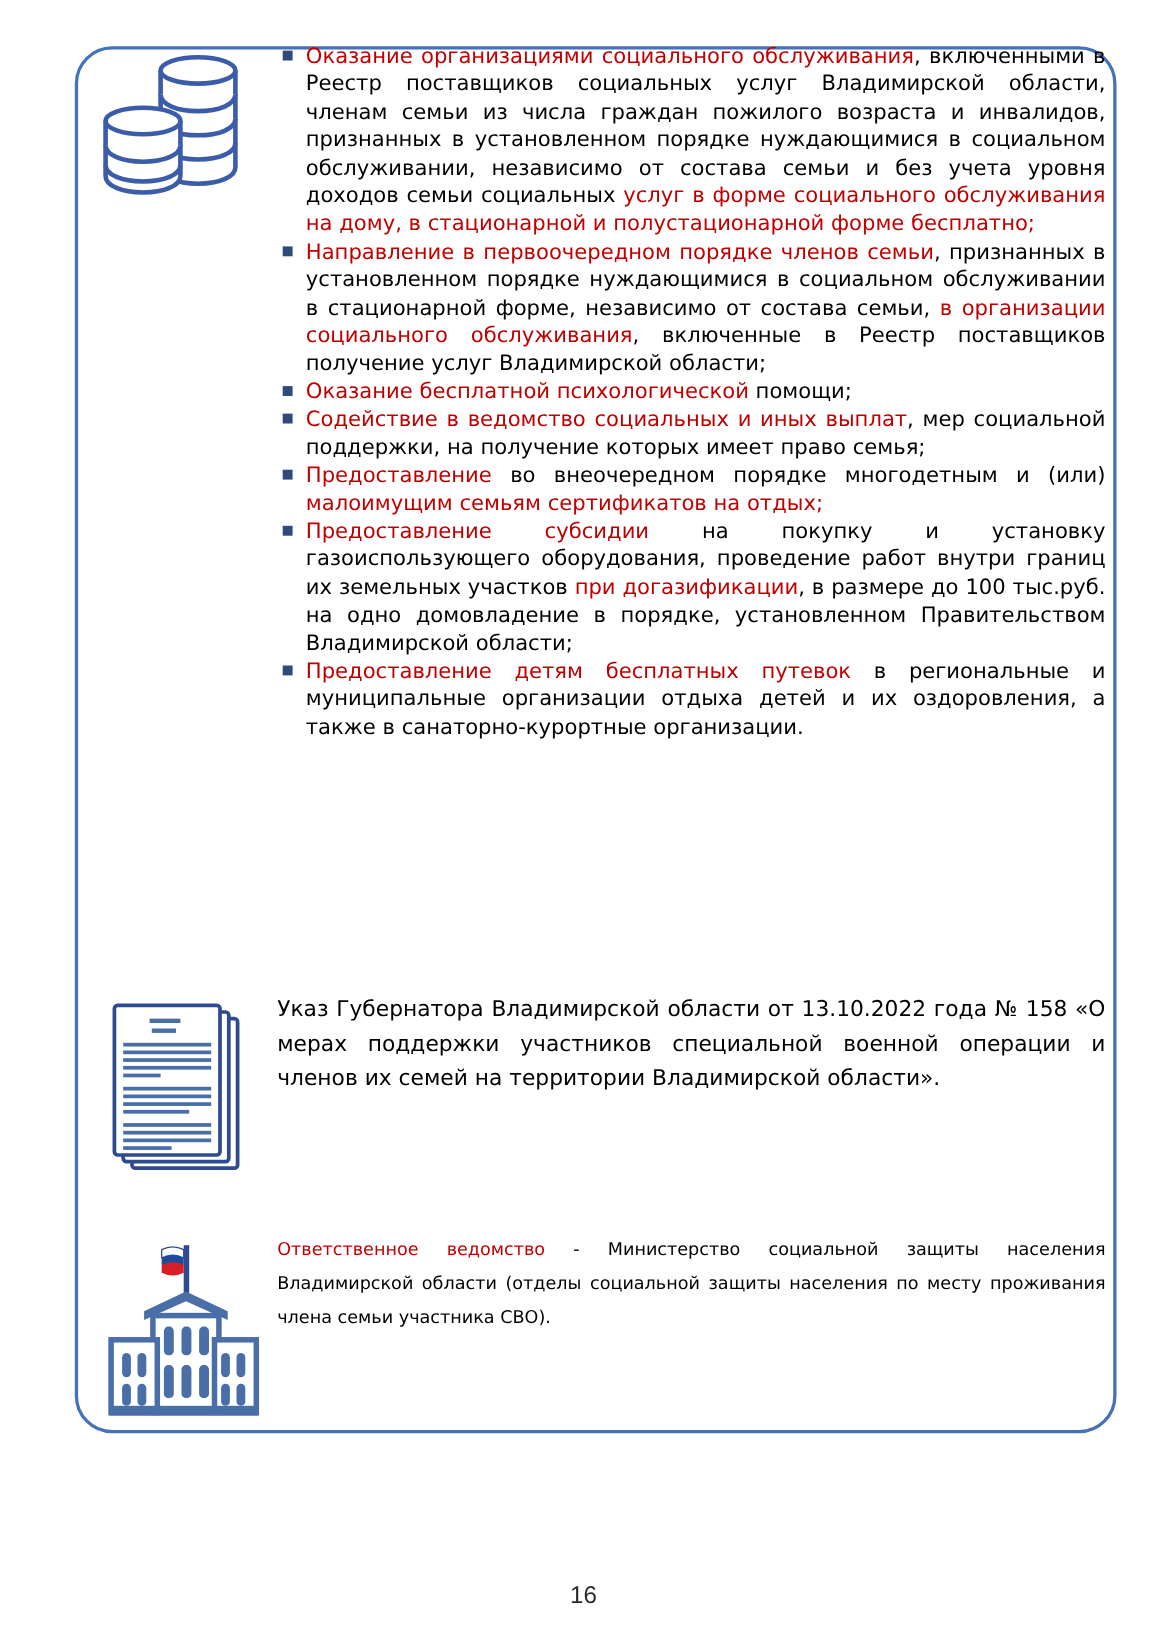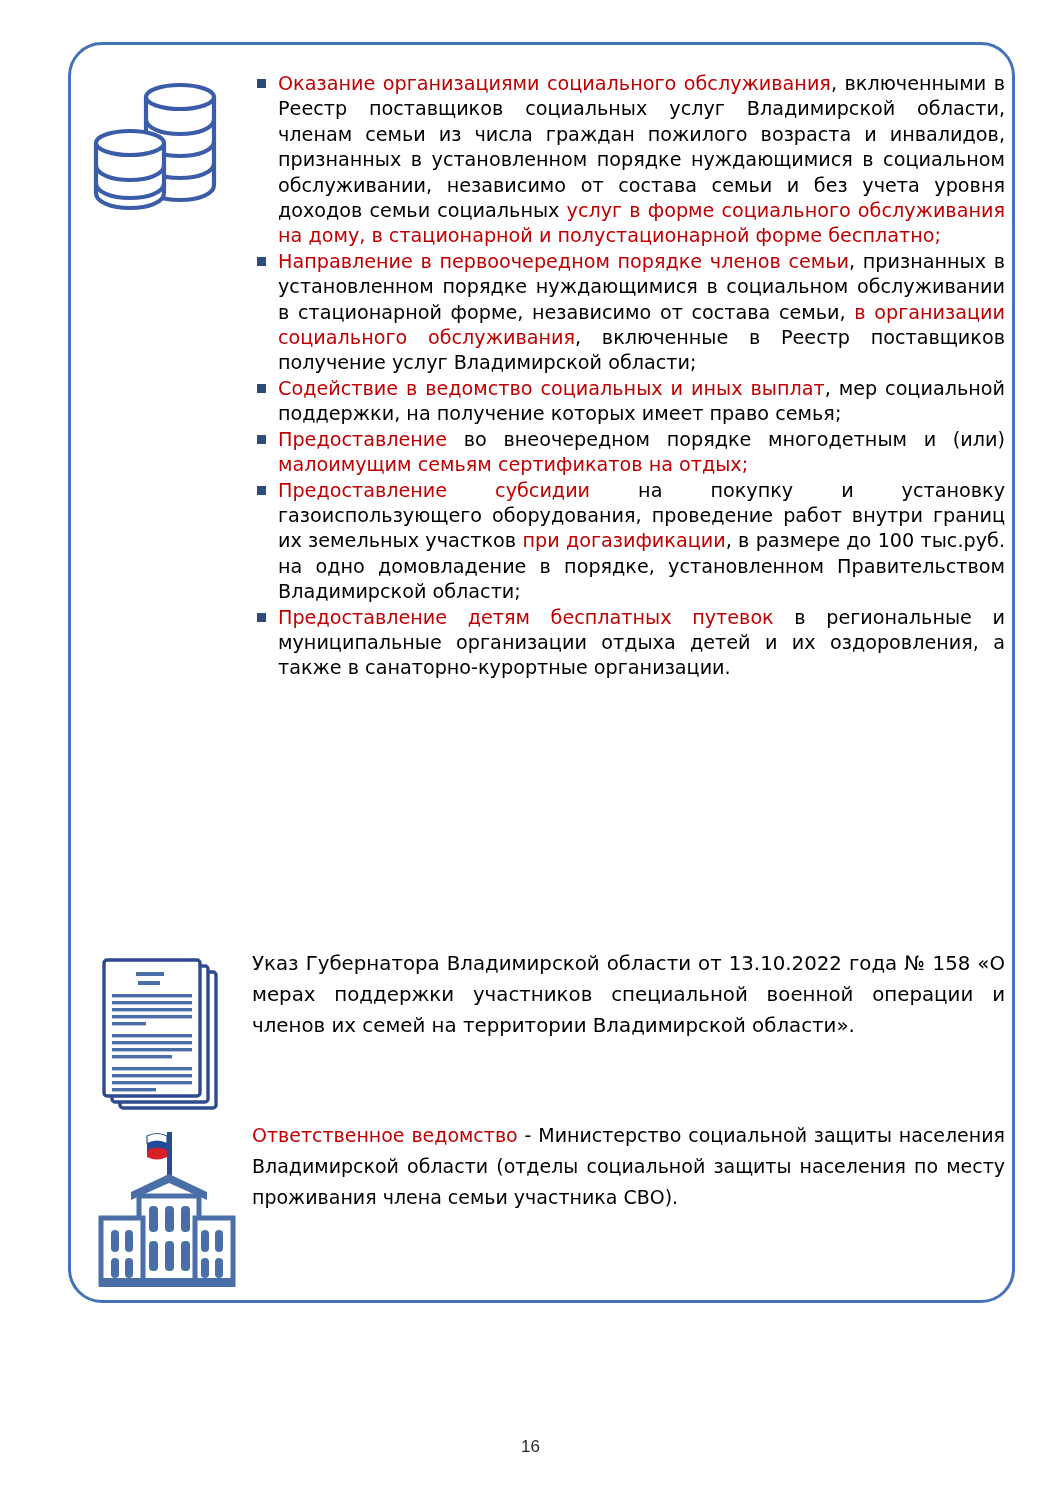--- a/index.html
+++ b/index.html
@@ -36,21 +36,21 @@
   .icon-col {
     flex: 0 0 auto;
     display: flex;
     justify-content: center;
   }
   .text-col {
     flex: 1 1 auto;
   }
 
   
-  #benefits-block { left: 80px; top: 71px; width: 925px; }
+  #benefits-block { left: 80px; top: 38px; width: 925px; }
   #benefits-block .icon-col { width: 172px; padding-top: 6px; }
   #benefits-block .text-col { width: 740px; }
 
   ul.bullets {
     margin: 0;
     padding: 0;
     list-style: none;
   }
   ul.bullets > li {
     position: relative;
@@ -68,49 +68,49 @@
     position: absolute;
     left: 5px;
     top: 8px;
     width: 9px;
     height: 9px;
     background: #2F4B7C;
   }
   .red { color: #C00000; }
 
   
-  #decree-block { left: 80px; top: 948px; width: 925px; }
+  #decree-block { left: 80px; top: 902px; width: 925px; }
   #decree-block .icon-col { width: 172px; padding-top: 8px; }
   #decree-block .text-col {
     width: 740px;
     font-size: 19.8px;
     line-height: 31px;
     color: #000000;
     text-align: justify;
   }
 
   
   #ministry-block { left: 80px; top: 1120px; width: 925px; }
   #ministry-block .icon-col { width: 172px; padding-top: 6px; }
   #ministry-block .text-col {
     width: 740px;
-    font-size: 19px;
+    font-size: 16px;
     line-height: 31px;
     color: #000000;
     text-align: justify;
   }
 
   
   #page-number {
     position: absolute;
     left: 0;
     top: 1437px;
     width: 1061px;
     text-align: center;
-    font-size: 17px;
+    font-size: 22px;
     color: #2b2b2b;
     font-family: "Liberation Sans", sans-serif;
   }
 
   
   .ico { display: block; }
 </style>
 </head>
 <body>
 
@@ -134,20 +134,21 @@
         <ellipse cx="40" cy="66" rx="34" ry="12"></ellipse>
         <path d="M6 88 c0 9 15 15 34 15 s34 -6 34 -15"></path>
         <path d="M6 106 c0 9 15 15 34 15 s34 -6 34 -15"></path>
       </g>
     </svg>
   </div>
   <div class="text-col">
     <ul class="bullets">
         <li><span class="red">Оказание организациями социального обслуживания</span><span>, включенными в Реестр поставщиков социальных услуг Владимирской области, членам семьи из числа граждан пожилого возраста и инвалидов, признанных в установленном порядке нуждающимися в социальном обслуживании, независимо от состава семьи и без учета уровня доходов семьи социальных </span><span class="red">услуг в форме социального обслуживания на дому, в стационарной и полустационарной форме бесплатно;</span></li>
         <li><span class="red">Направление в первоочередном порядке членов семьи</span><span>, признанных в установленном порядке нуждающимися в социальном обслуживании в стационарной форме, независимо от состава семьи, </span><span class="red">в организации социального обслуживания</span><span>, включенные в Реестр поставщиков получение услуг Владимирской области;</span></li>
+        <li><span class="red">Оказание бесплатной психологической</span><span> помощи;</span></li>
         <li><span class="red">Содействие в ведомство социальных и иных выплат</span><span>, мер социальной поддержки, на получение которых имеет право семья;</span></li>
         <li><span class="red">Предоставление</span><span> во внеочередном порядке многодетным и (или) </span><span class="red">малоимущим семьям сертификатов на отдых;</span></li>
         <li><span class="red">Предоставление субсидии</span><span> на покупку и установку газоиспользующего оборудования, проведение работ внутри границ их земельных участков </span><span class="red">при догазификации</span><span>, в размере до 100 тыс.руб. на одно домовладение в порядке, установленном Правительством Владимирской области;</span></li>
         <li><span class="red">Предоставление детям бесплатных путевок</span><span> в региональные и муниципальные организации отдыха детей и их оздоровления, а также в санаторно-курортные организации.</span></li>
       </ul>
   </div>
 </div>
 
 <div class="block" id="decree-block">
   <div class="icon-col">

